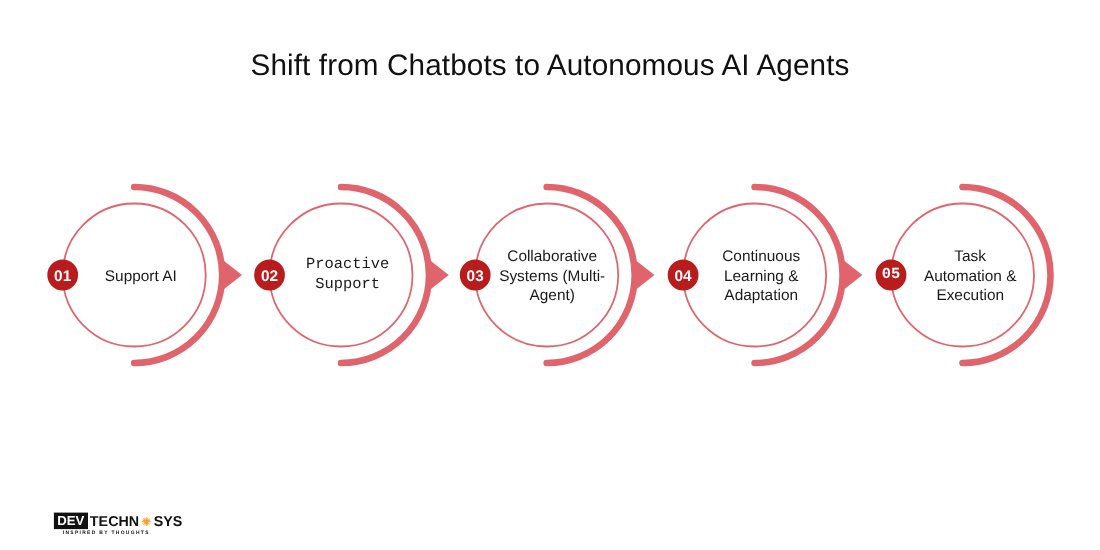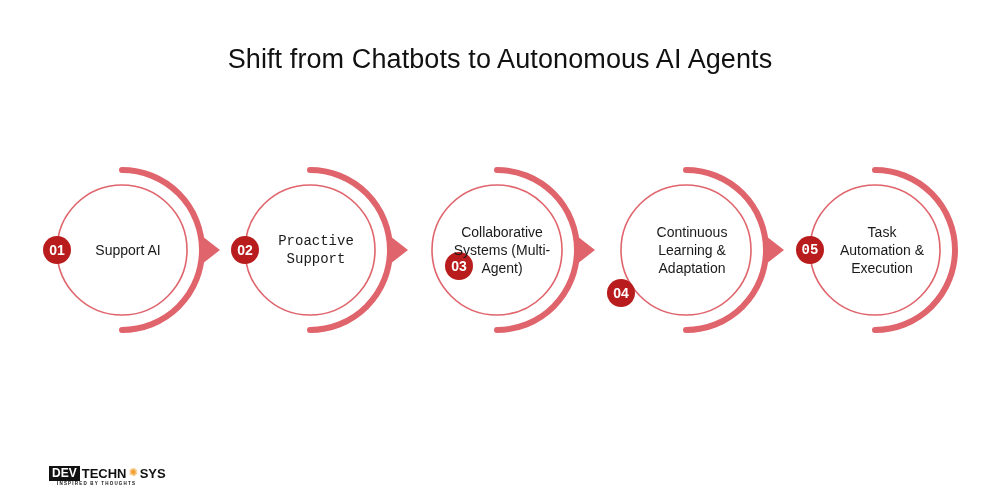--- a/index.html
+++ b/index.html
@@ -2,21 +2,21 @@
 <html><head>
 <meta charset="utf-8">
 <style>
   html,body{margin:0;padding:0;}
   body{width:1000px;height:500px;background:#ffffff;position:relative;overflow:hidden;font-family:"Liberation Sans","DejaVu Sans",sans-serif;}
   .title{position:absolute;left:0;top:44px;width:1000px;text-align:center;font-size:27px;color:#111;letter-spacing:0.1px;}
   svg.diagram{position:absolute;left:0;top:0;}
   .step-text{position:absolute;width:110px;text-align:center;font-size:14px;line-height:18px;color:#1a1a1a;transform:translate(-50%,-50%);}
   .badge{position:absolute;width:28px;height:28px;border-radius:50%;background:#b91c1c;color:#fff;font-weight:bold;font-size:14px;display:flex;align-items:center;justify-content:center;transform:translate(-50%,-50%);}
   .logo{position:absolute;left:33px;top:466px;display:flex;flex-direction:column;}
-  .logo-top{display:flex;align-items:flex-start;gap:2px;font-weight:bold;font-size:13px;color:#111;padding-left:16px;}
+  .logo-top{display:flex;align-items:flex-end;gap:2px;font-weight:bold;font-size:13px;color:#111;padding-left:16px;}
   .logo-dev{background:#111;color:#fff;padding:0 3px;font-size:12px;line-height:15px;}
   .logo-gear{color:#f0a030;font-size:11px;}
   .logo-tag{font-size:4.5px;letter-spacing:1.2px;color:#111;margin-left:24px;font-weight:bold;}
 </style>
 </head>
 <body>
 
 <div class="title">Shift from Chatbots to Autonomous AI Agents</div>
 
 <svg class="diagram" width="1000" height="500">
@@ -45,24 +45,24 @@
     <path d="M875 170 A80 80 0 0 1 875 330" fill="none" stroke="#e0646c" stroke-width="6" stroke-linecap="round"></path>
   </g>
 </svg>
 
 <div class="badge" style="left:57px;top:250px;">01</div>
 <div class="step-text" style="left:128px;top:250px;">Support AI</div>
 
 <div class="badge" style="left:245px;top:250px;">02</div>
 <div class="step-text" style="left:316px;top:250px;width:90px;font-family:Liberation Mono, monospace;">Proactive Support</div>
 
-<div class="badge" style="left:432px;top:266px;margin-left:27px;">03</div>
+<div class="badge" style="left:432px;top:250px;">03</div>
 <div class="step-text" style="left:502px;top:250px;width:100px;">Collaborative Systems (Multi-Agent)</div>
 
-<div class="badge" style="left:621px;top:250px;margin-top:43px;">04</div>
+<div class="badge" style="left:621px;top:250px;">04</div>
 <div class="step-text" style="left:692px;top:250px;width:90px;">Continuous Learning &amp; Adaptation</div>
 
 <div class="badge" style="left:810px;top:250px;font-family:Liberation Mono, monospace;">05</div>
 <div class="step-text" style="left:882px;top:250px;width:90px;">Task Automation &amp; Execution</div>
 
 <div class="logo">
   <div class="logo-top">
     <span class="logo-dev">DEV</span>
     <span>TECHN</span>
     <span class="logo-gear">✺</span>

